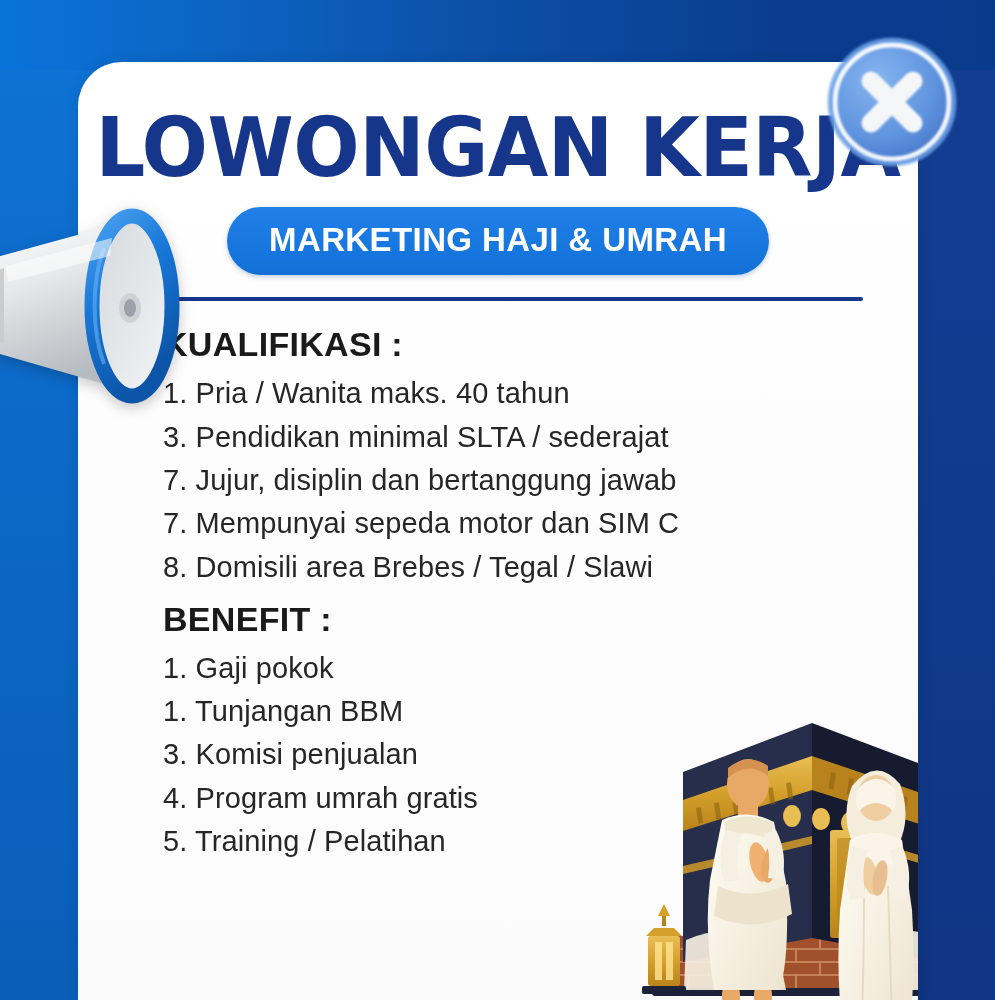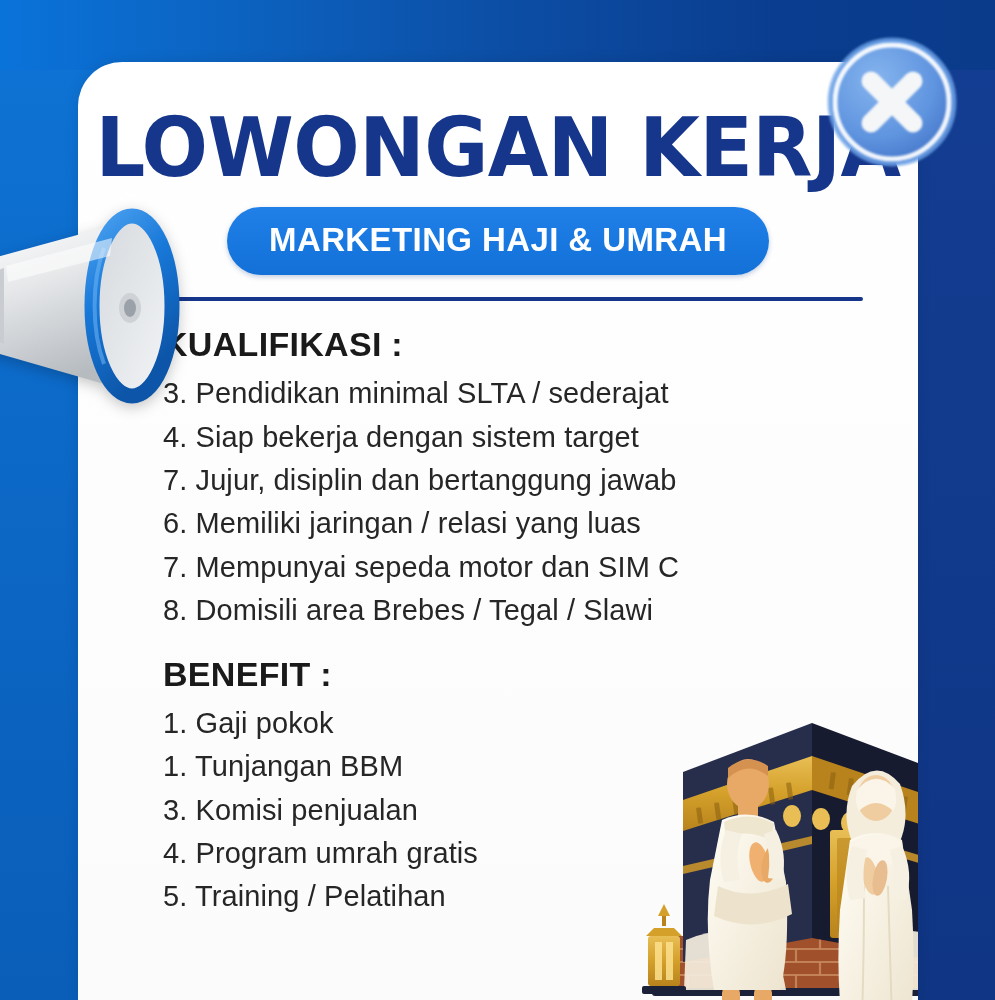--- a/index.html
+++ b/index.html
@@ -84,21 +84,21 @@
   .content { position:relative; padding:24px 0 0 85px; }
 
   .sec-head {
     font-weight:bold;
     font-size:34px;
     color:#1a1a1a;
     letter-spacing:0.3px;
     margin-bottom:10px;
     font-family:"Liberation Sans",sans-serif;
   }
-  .sec-head.spaced { margin-top:26px; }
+  .sec-head.spaced { margin-top:14px; }
 
   ol.list { list-style:none; }
   ol.list li {
     font-size:29px;
     line-height:1.32;
     color:#262626;
     margin-bottom:5px;
     white-space:nowrap;
     letter-spacing:0.1px;
   }
@@ -149,24 +149,23 @@
       </div>
 
       <div class="divider"></div>
     </div>
 
     <div class="content">
 
       <div class="sec-head">KUALIFIKASI :</div>
 
       <ol class="list" id="qual-list">
+          <li>1. Pria / Wanita maks. 40 tahun</li>
           <li>3. Pendidikan minimal SLTA / sederajat</li>
-          <li>4. Siap bekerja dengan sistem target</li>
           <li>7. Jujur, disiplin dan bertanggung jawab</li>
-          <li>6. Memiliki jaringan / relasi yang luas</li>
           <li>7. Mempunyai sepeda motor dan SIM C</li>
           <li>8. Domisili area Brebes / Tegal / Slawi</li>
         </ol>
 
       <div class="sec-head spaced">BENEFIT :</div>
 
       <ol class="list" id="benefit-list">
           <li>1. Gaji pokok</li>
           <li>1. Tunjangan BBM</li>
           <li>3. Komisi penjualan</li>

